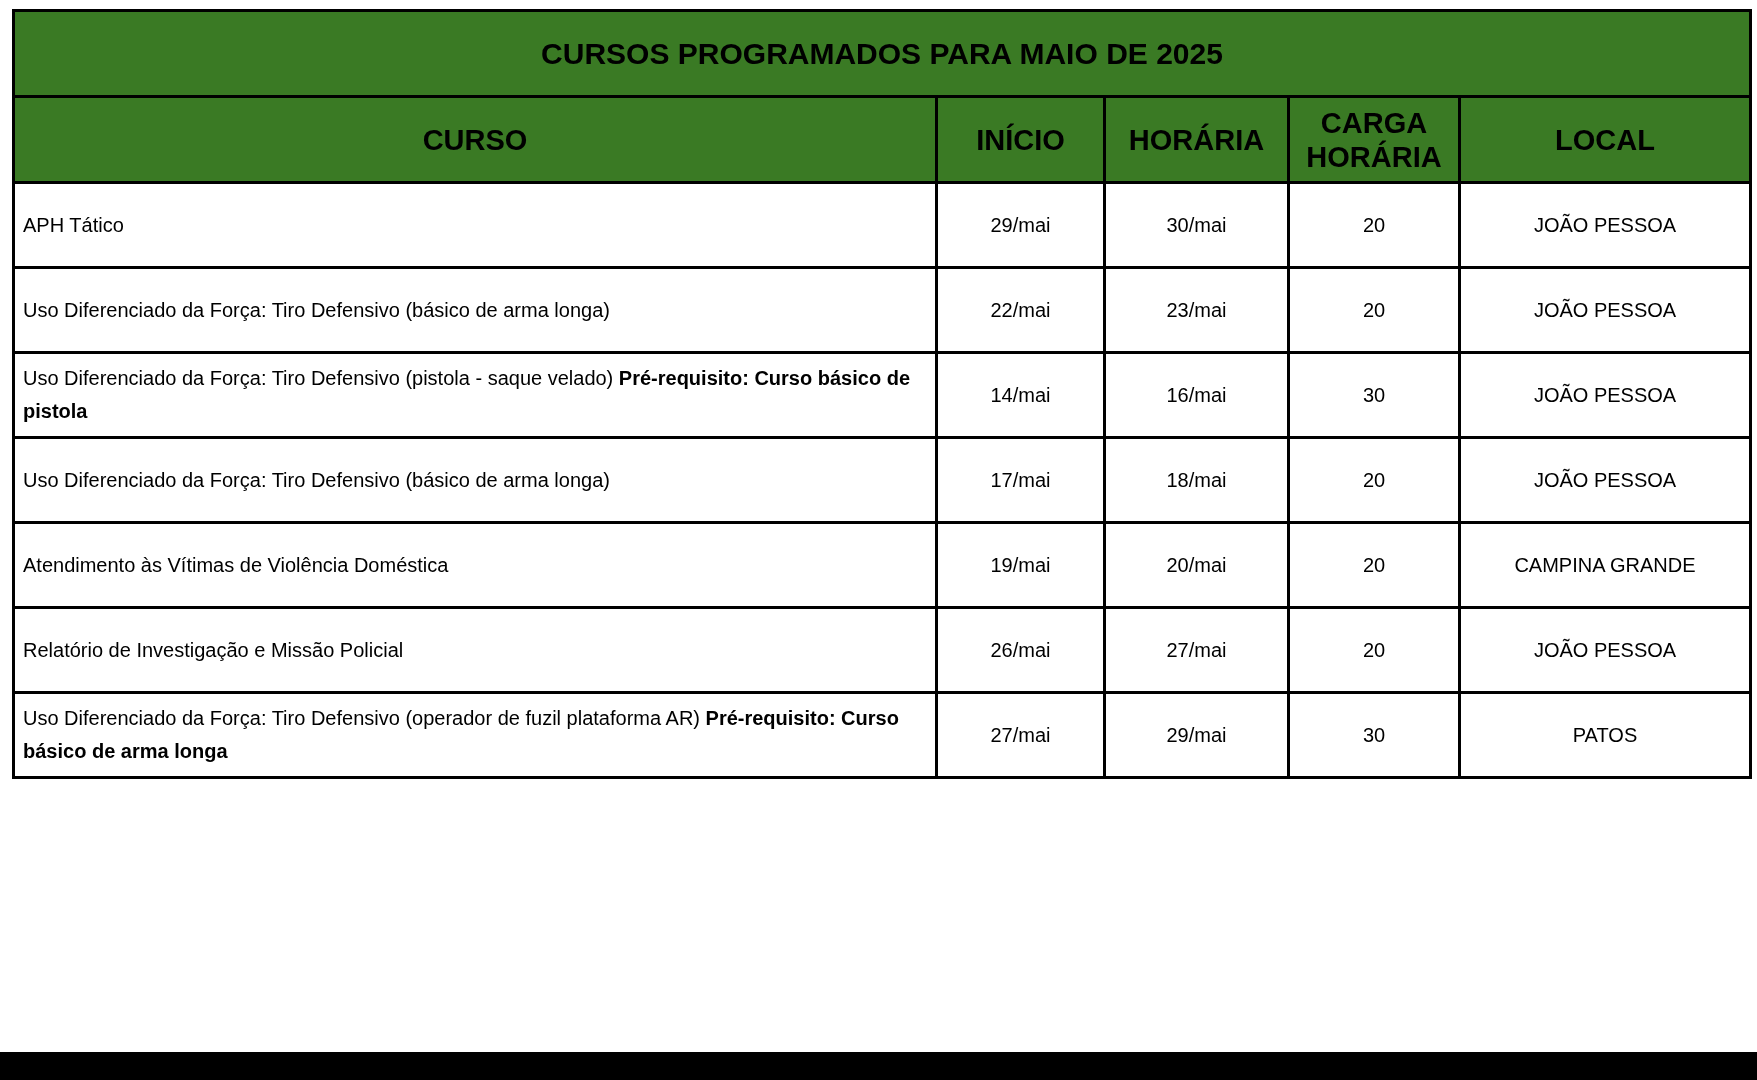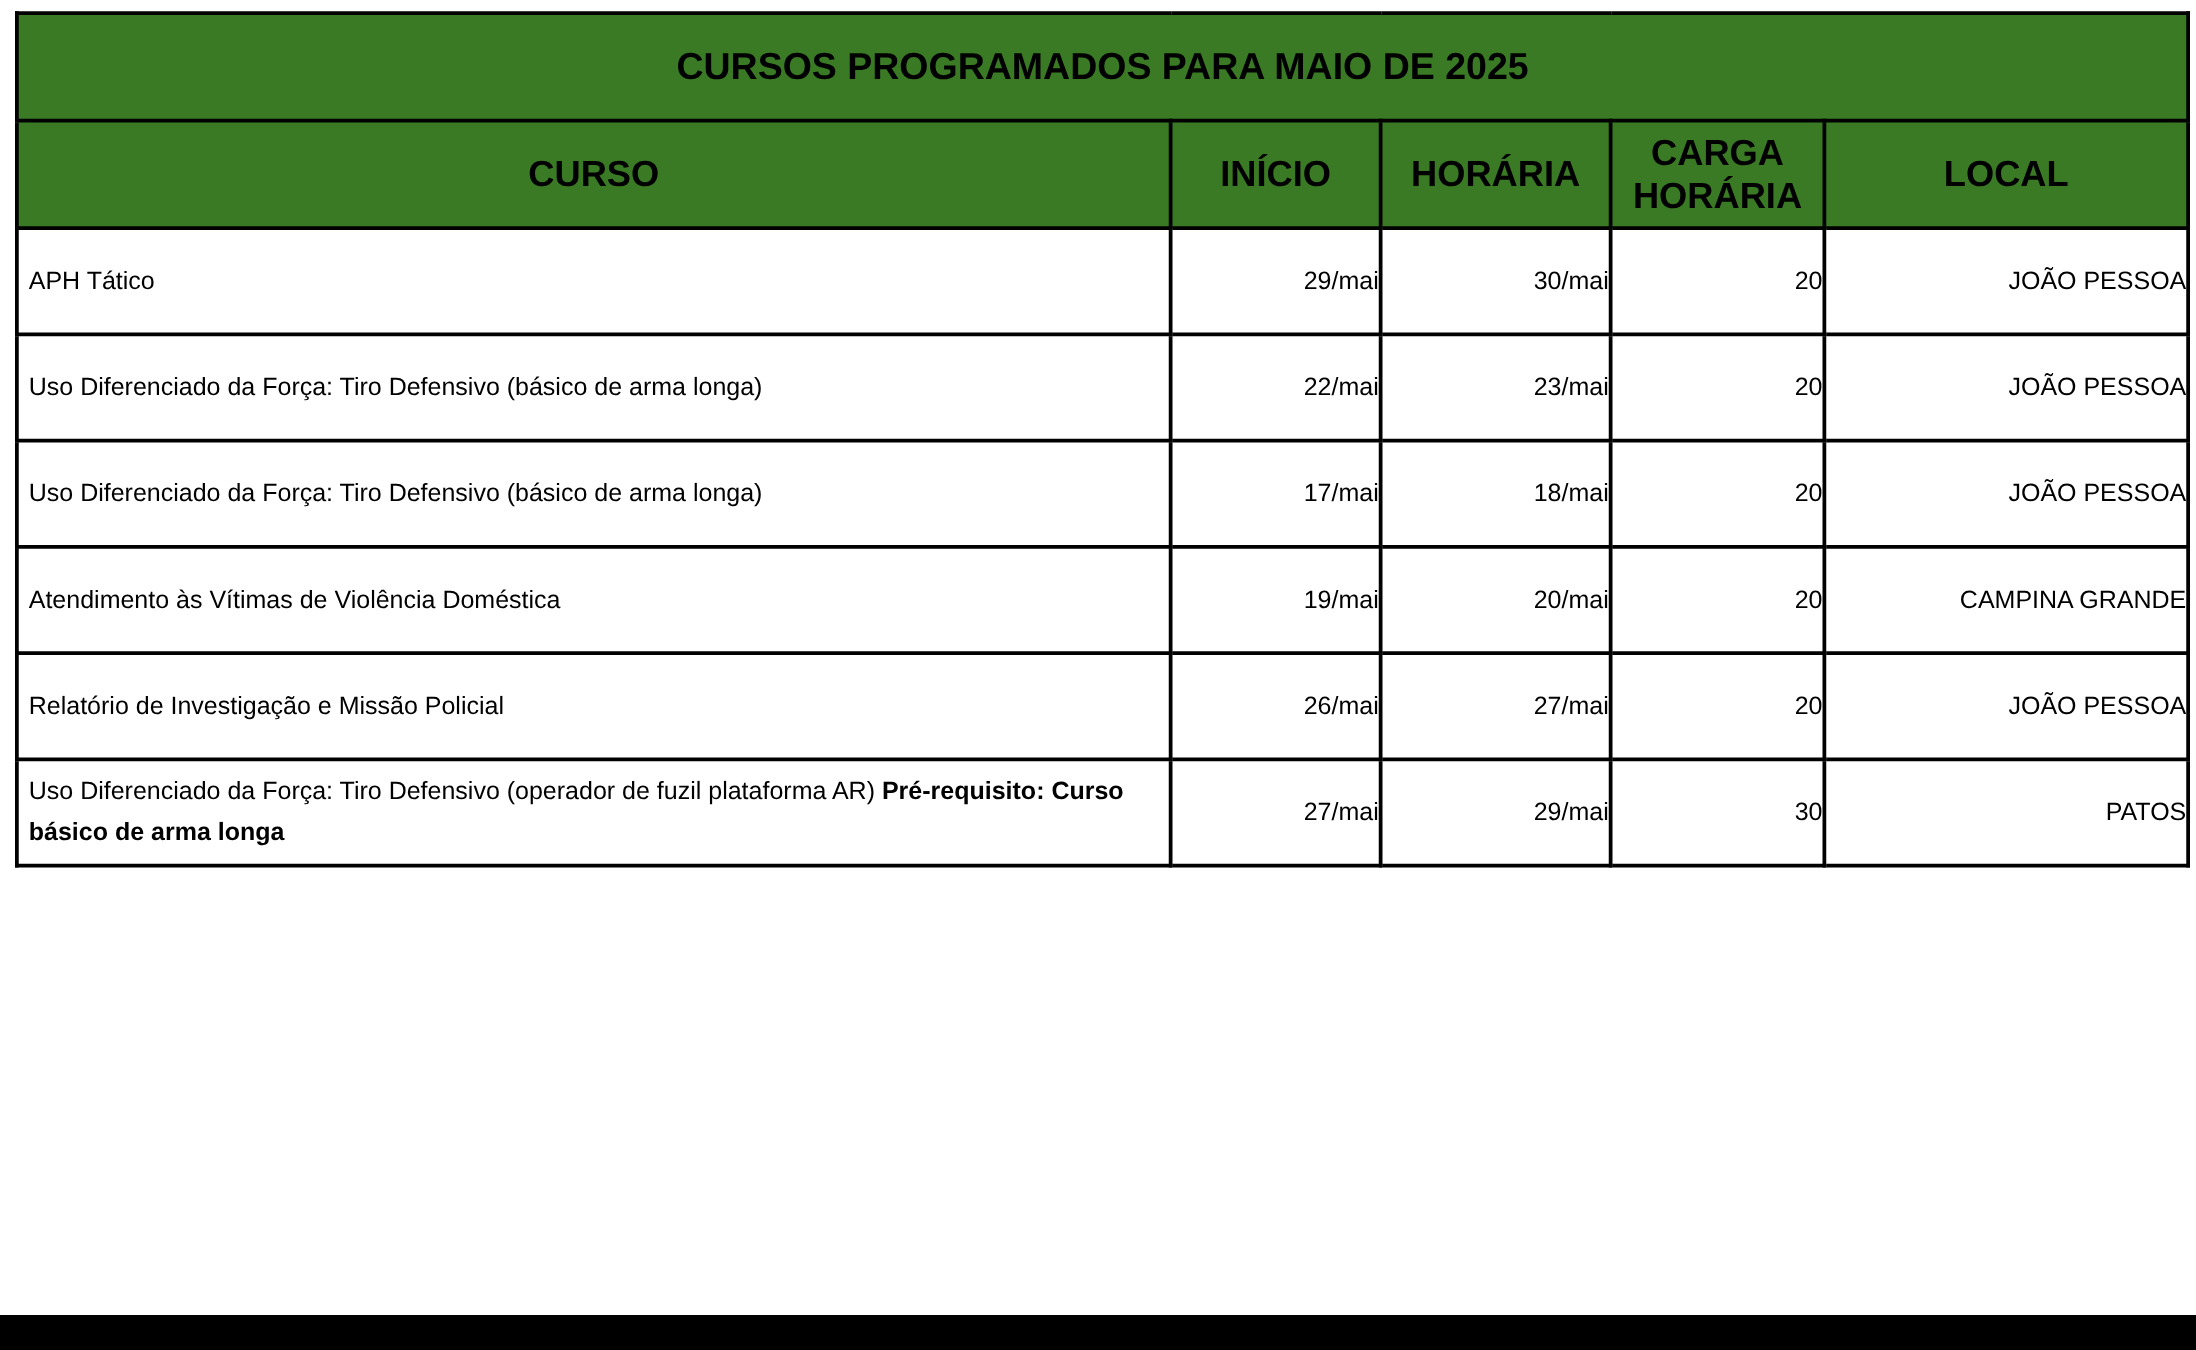--- a/index.html
+++ b/index.html
@@ -18,21 +18,21 @@
     .title-cell {
       background: #3a7a24; height: 83px; text-align: center; font-weight: bold;
       font-size: 30px; letter-spacing: 0px;
     }
     .head-cell {
       background: #3a7a24; height: 83px; text-align: center; font-weight: bold;
       font-size: 29px; line-height: 34px;
     }
     .row td { height: 82px; font-size: 20px; line-height: 33px; }
     .c-name { text-align: left; padding-left: 8px !important; padding-right: 4px !important; }
-    .c-mid { text-align: right; }
+    .c-mid { text-align: center; }
     .bold { font-weight: bold; }
     .bottom-band { position: absolute; left: 0; top: 1052px; width: 1757px; height: 28px; background: #000; }
   </style>
 </head>
 <body>
 
 <div class="wrap">
   <table class="sched">
     <colgroup>
       <col style="width:923px">
@@ -62,20 +62,27 @@
           <td class="c-mid">JOÃO PESSOA</td>
         </tr>
         <tr class="row">
           <td class="c-name"><span>Uso Diferenciado da Força: Tiro Defensivo (básico de arma longa)</span><span class="bold"></span></td>
           <td class="c-mid">22/mai</td>
           <td class="c-mid">23/mai</td>
           <td class="c-mid">20</td>
           <td class="c-mid">JOÃO PESSOA</td>
         </tr>
         <tr class="row">
+          <td class="c-name"><span>Uso Diferenciado da Força: Tiro Defensivo (pistola - saque velado) </span><span class="bold">Pré-requisito: Curso básico de pistola</span></td>
+          <td class="c-mid">14/mai</td>
+          <td class="c-mid">16/mai</td>
+          <td class="c-mid">30</td>
+          <td class="c-mid">JOÃO PESSOA</td>
+        </tr>
+        <tr class="row">
           <td class="c-name"><span>Uso Diferenciado da Força: Tiro Defensivo (básico de arma longa)</span><span class="bold"></span></td>
           <td class="c-mid">17/mai</td>
           <td class="c-mid">18/mai</td>
           <td class="c-mid">20</td>
           <td class="c-mid">JOÃO PESSOA</td>
         </tr>
         <tr class="row">
           <td class="c-name"><span>Atendimento às Vítimas de Violência Doméstica</span><span class="bold"></span></td>
           <td class="c-mid">19/mai</td>
           <td class="c-mid">20/mai</td>

